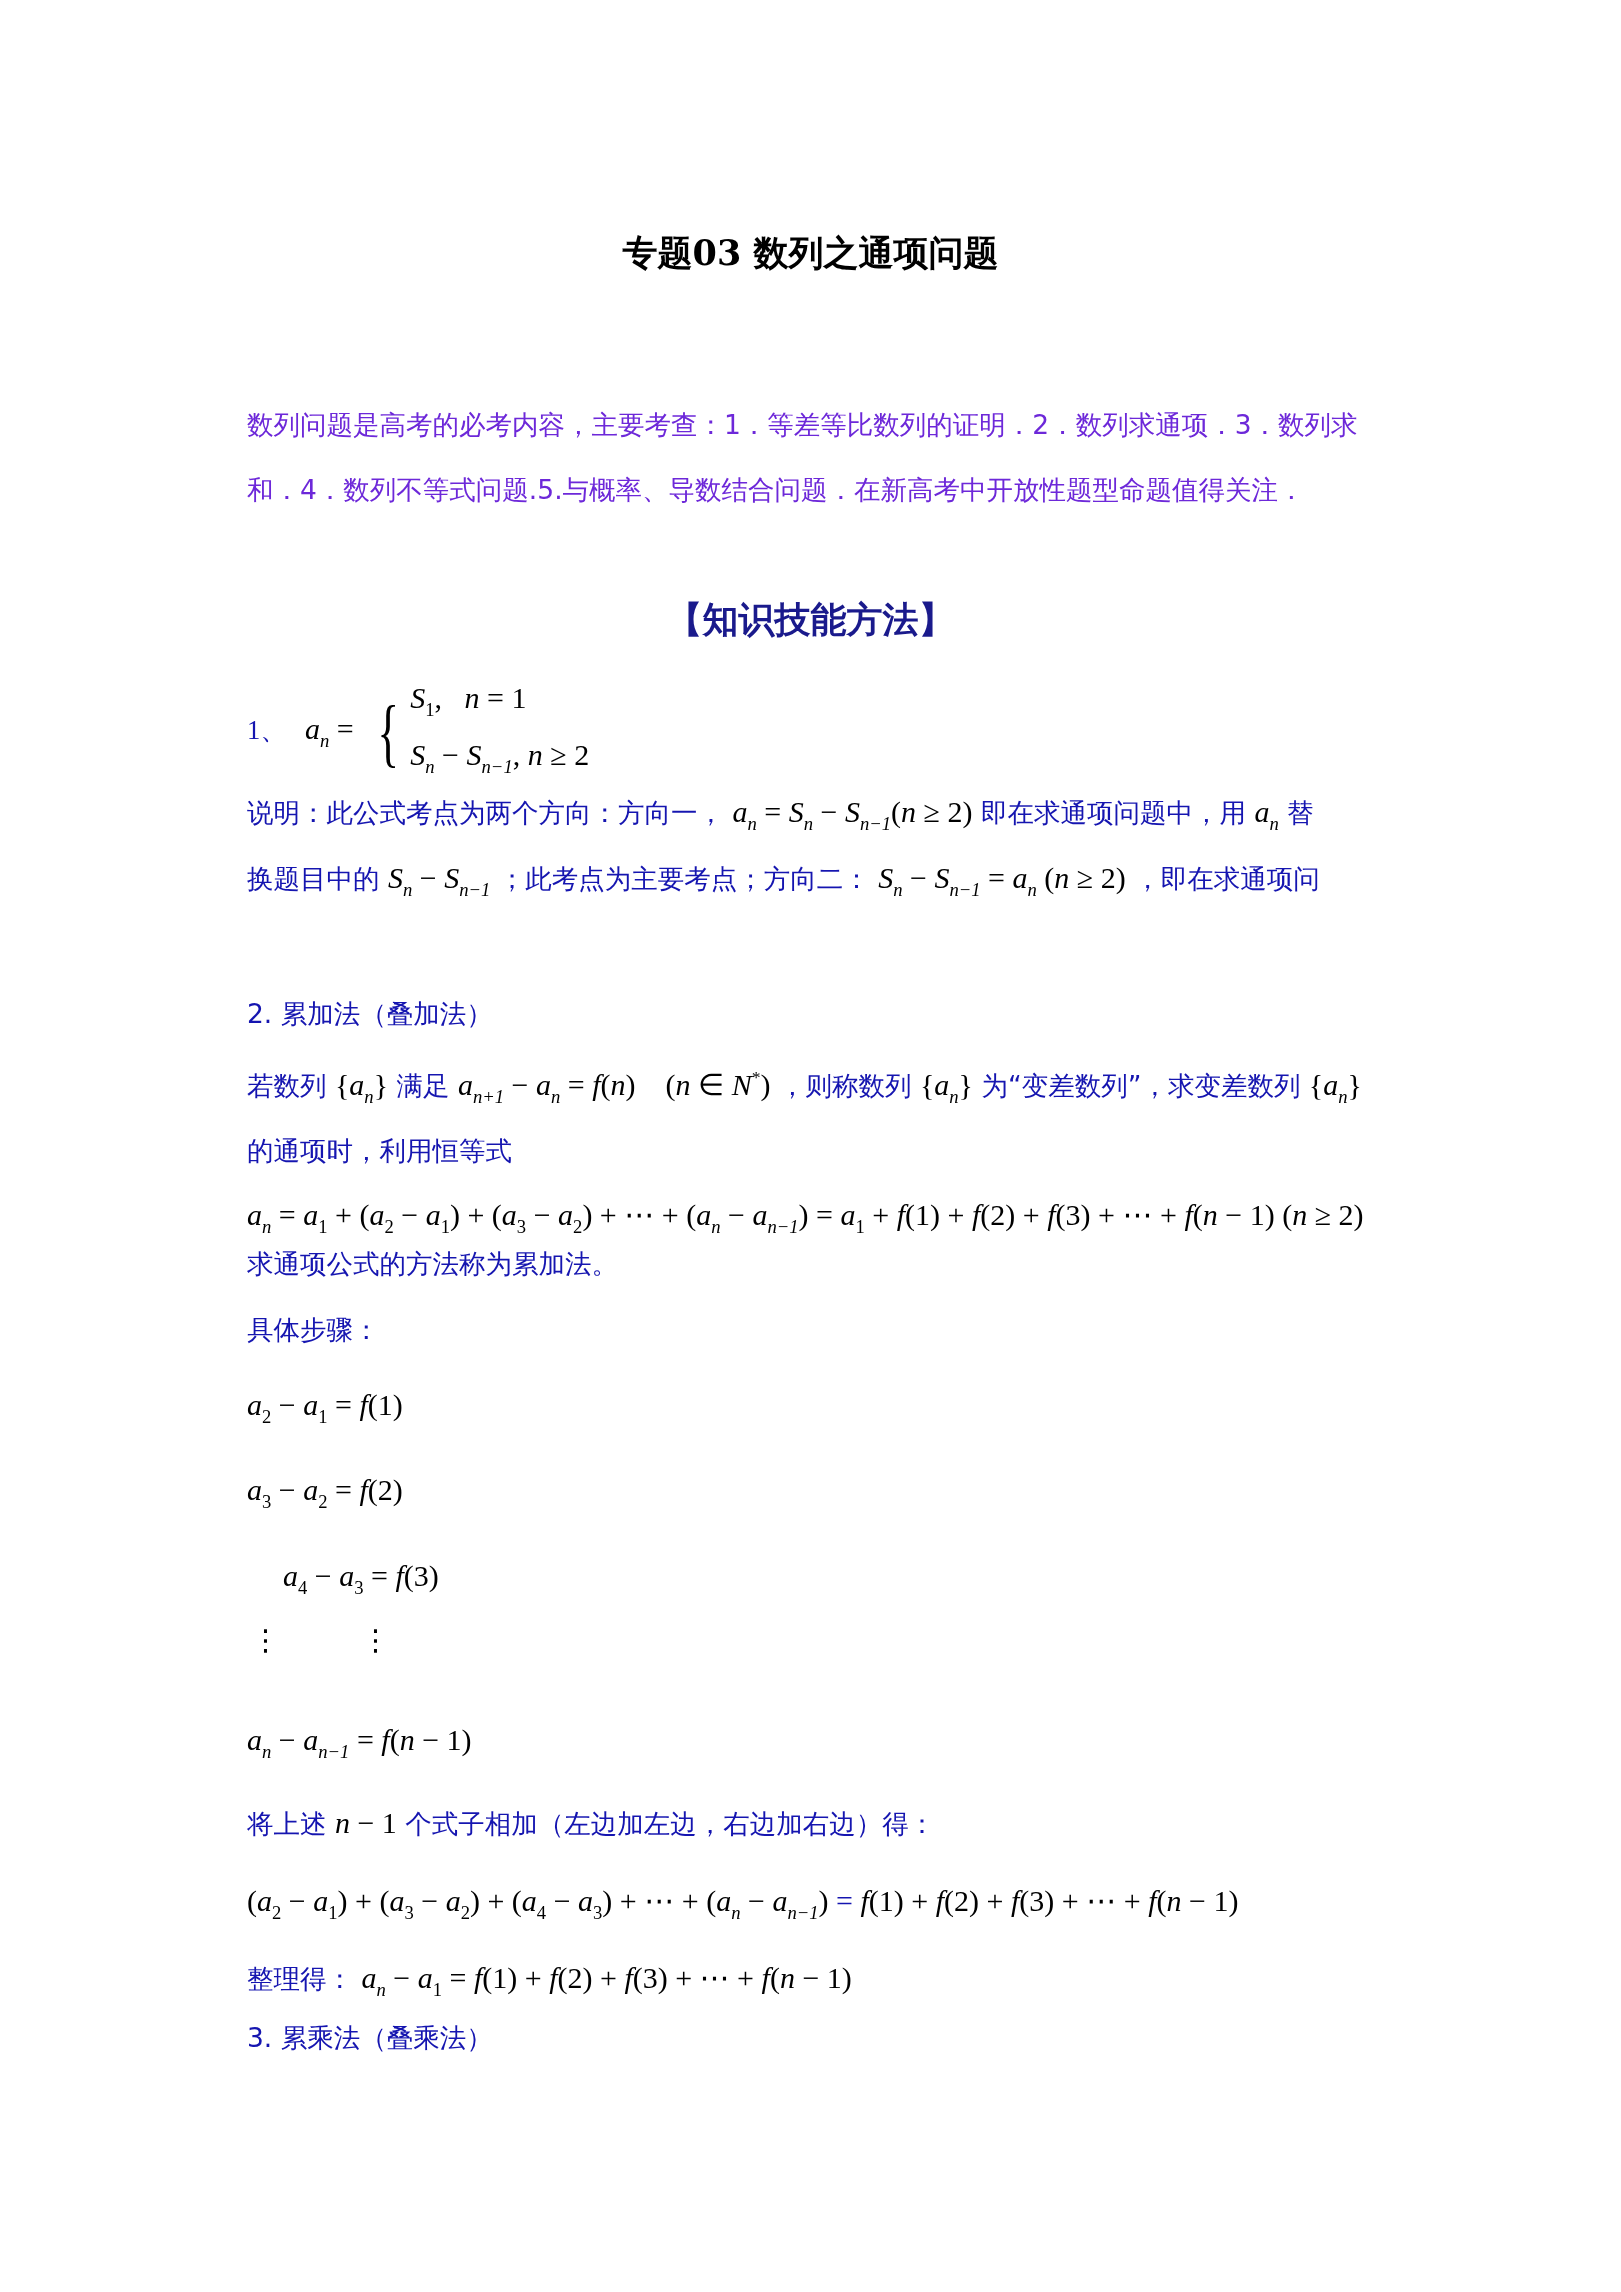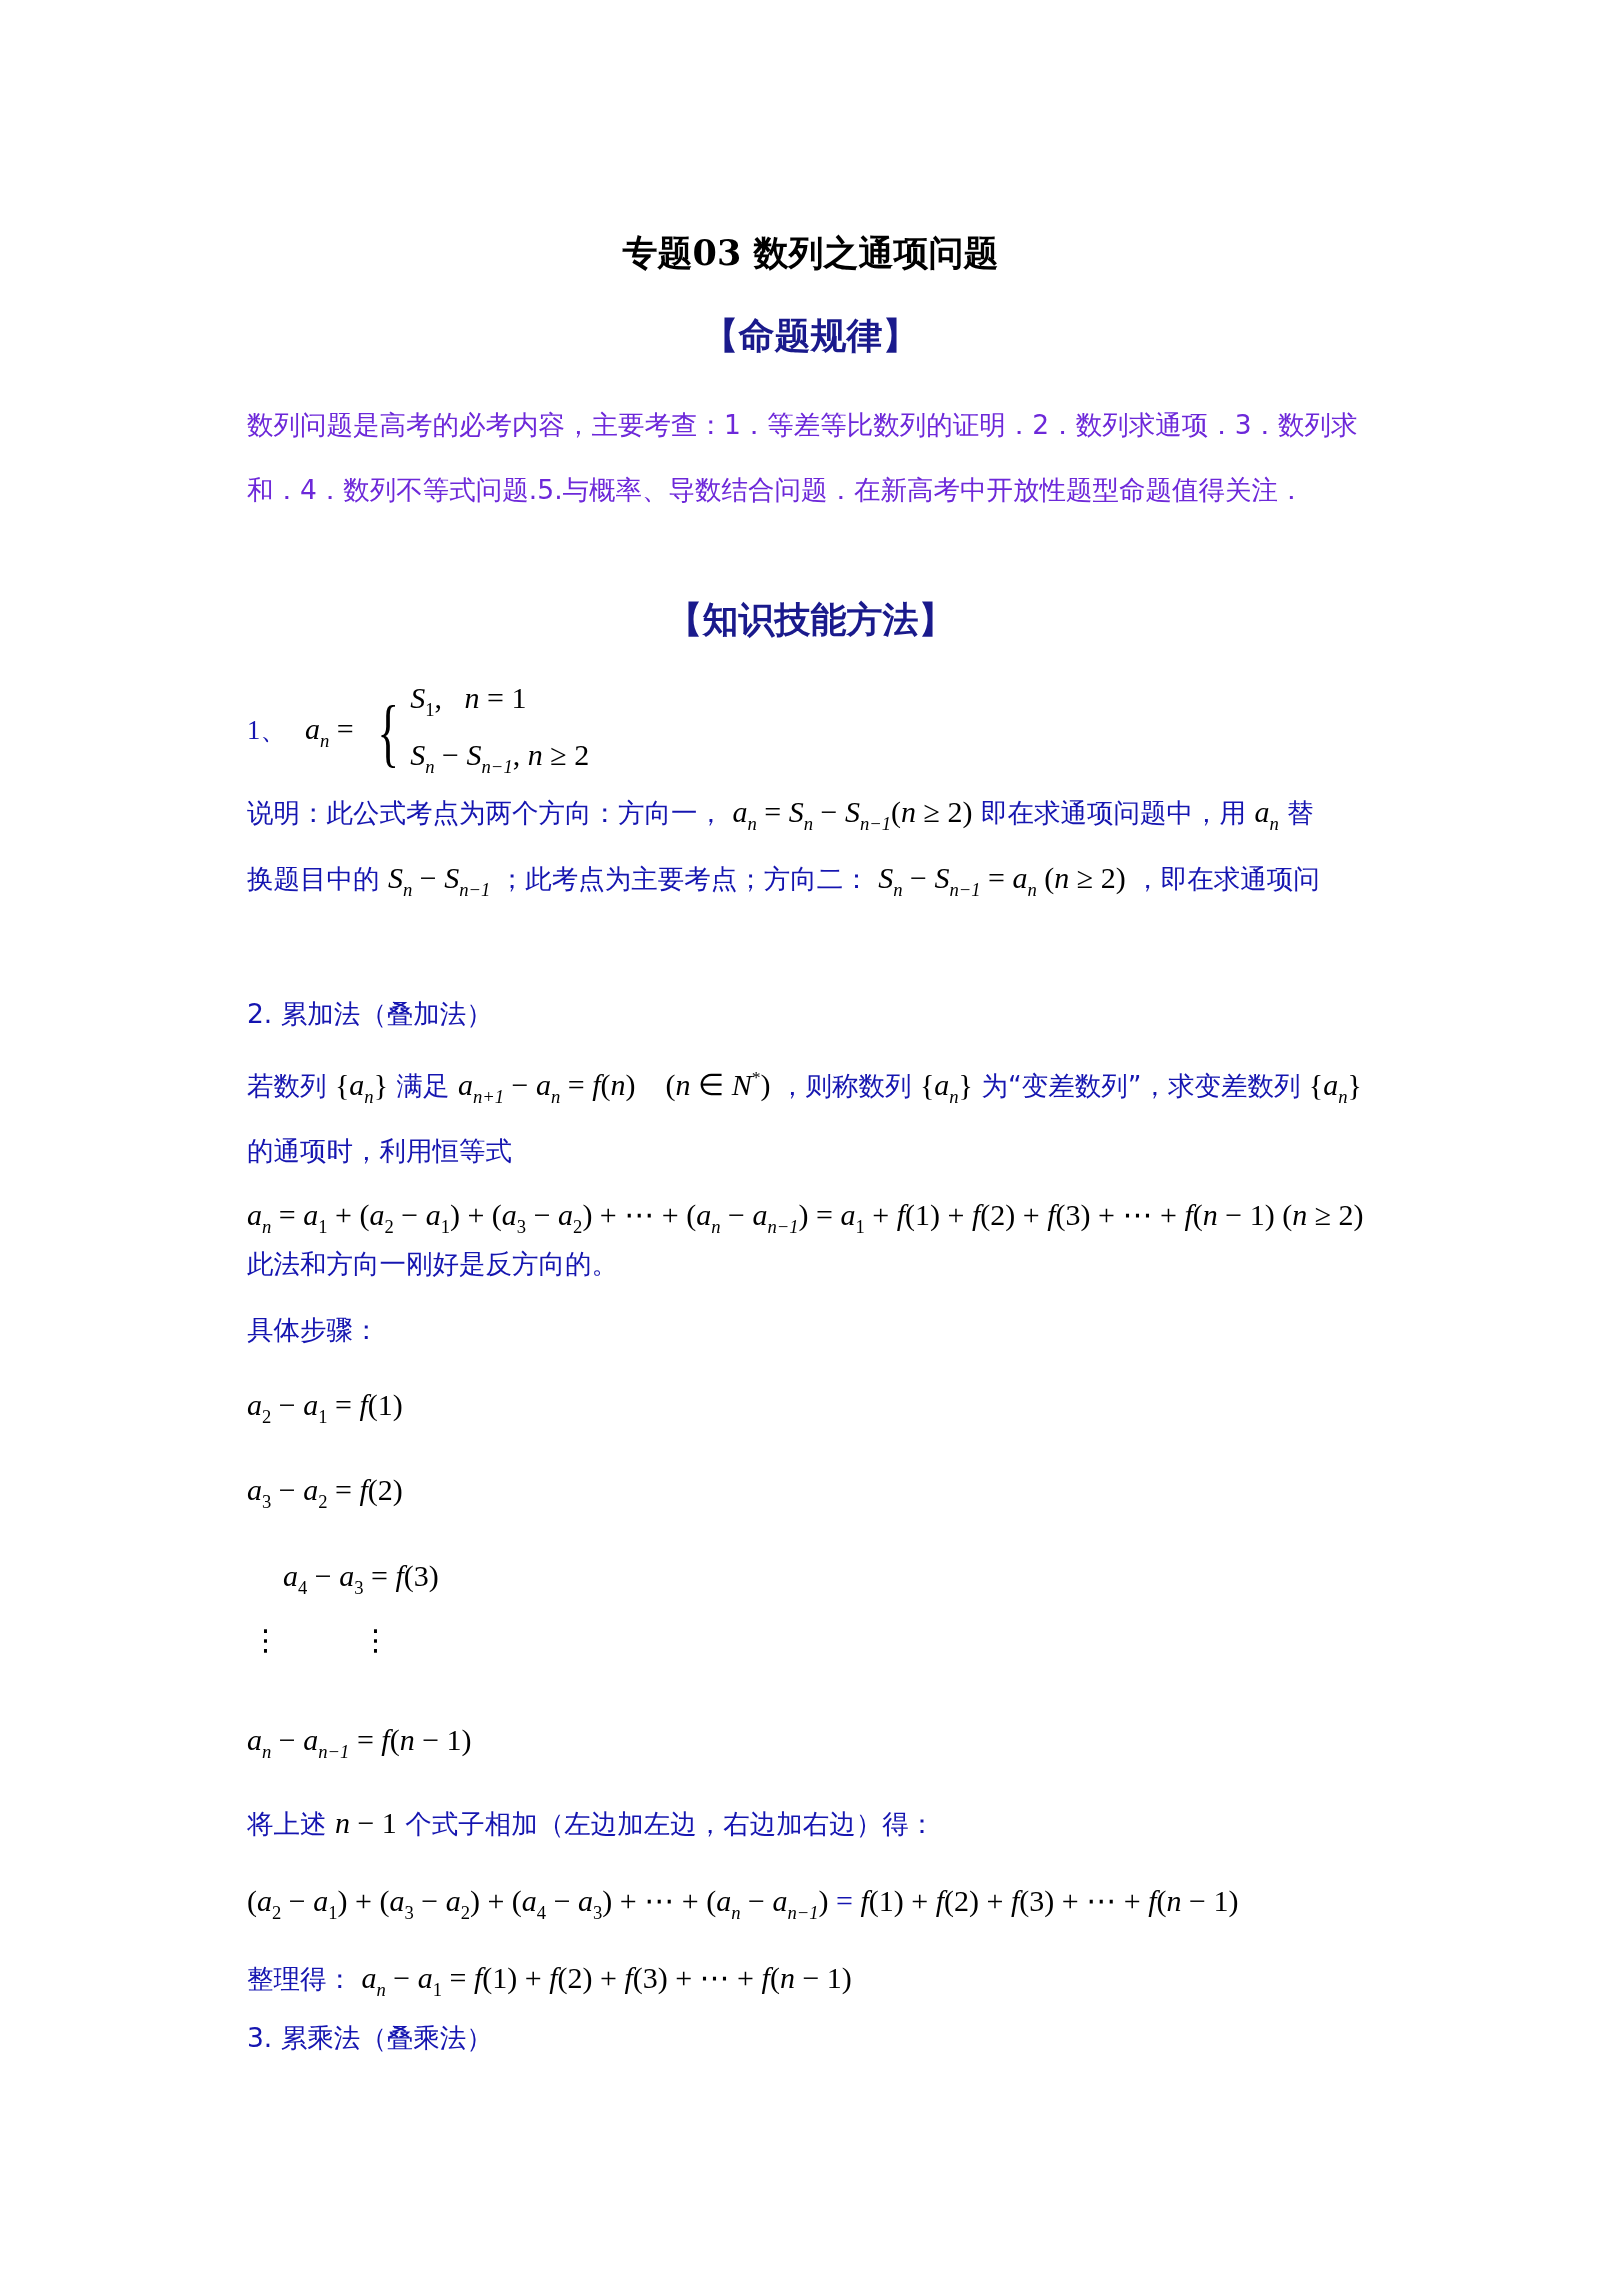--- a/index.html
+++ b/index.html
@@ -22,21 +22,20 @@
   .cases { display: inline-flex; flex-direction: column; line-height: 45px; }
   .dots { font-family: "Liberation Serif", serif; font-size: 29px; color: #000; }
 </style>
 </head>
 <body>
 
 <div class="page">
 
   <div class="title">专题03  数列之通项问题</div>
 
-  <div class="sec-head" style="top:296px;">【命题规律】</div>
 
   <div class="para" style="top:376px; line-height:65px;">数列问题是高考的必考内容，主要考查：1．等差等比数列的证明．2．数列求通项．3．数列求和．4．数列不等式问题.5.与概率、导数结合问题．在新高考中开放性题型命题值得关注．</div>
 
   <div class="sec-head" style="top:580px;">【知识技能方法】</div>
 
   <div class="line" style="top:659px;">
     <span style="font-family:'Liberation Serif',serif;">1、</span>
     <span class="math" style="margin-left:9.8px;"><i>a</i><sub>n</sub> =</span>
     <span class="piecewise">
       <span class="brace">{</span>
@@ -72,21 +71,21 @@
     <span>，则称数列</span>
     <span class="math">{<i>a</i><sub>n</sub>}</span>
     <span>为“变差数列”，求变差数列</span>
     <span class="math">{<i>a</i><sub>n</sub>}</span>
   </div>
   <div class="line" style="top:1117px;">的通项时，利用恒等式</div>
 
   <div class="line" style="top:1181px;">
     <span class="math"><i>a</i><sub>n</sub> = <i>a</i><sub style="font-style:normal">1</sub> + (<i>a</i><sub style="font-style:normal">2</sub> − <i>a</i><sub style="font-style:normal">1</sub>) + (<i>a</i><sub style="font-style:normal">3</sub> − <i>a</i><sub style="font-style:normal">2</sub>) + ⋯ + (<i>a</i><sub>n</sub> − <i>a</i><sub>n−1</sub>) = <i>a</i><sub style="font-style:normal">1</sub> + <i>f</i>(1) + <i>f</i>(2) + <i>f</i>(3) + ⋯ + <i>f</i>(<i>n</i> − 1) (<i>n</i> ≥ 2)</span>
   </div>
-  <div class="line" style="top:1230px;">此法和方向一刚好是反方向的。</div>
+  <div class="line" style="top:1230px;">求通项公式的方法称为累加法。</div>
 
   <div class="line" style="top:1296px;">具体步骤：</div>
 
   <div class="line math" style="top:1372px;"><i>a</i><sub style="font-style:normal">2</sub> − <i>a</i><sub style="font-style:normal">1</sub> = <i>f</i>(1)</div>
   <div class="line math" style="top:1457px;"><i>a</i><sub style="font-style:normal">3</sub> − <i>a</i><sub style="font-style:normal">2</sub> = <i>f</i>(2)</div>
   <div class="line math" style="top:1543px;margin-left:36px;"><i>a</i><sub style="font-style:normal">4</sub> − <i>a</i><sub style="font-style:normal">3</sub> = <i>f</i>(3)</div>
   <div class="line dots" style="top:1619px; left:251px; line-height:11.8px;">⋮</div>
   <div class="line dots" style="top:1619px; left:361px; line-height:11.8px;">⋮</div>
   <div class="line math" style="top:1707px;"><i>a</i><sub>n</sub> − <i>a</i><sub>n−1</sub> = <i>f</i>(<i>n</i> − 1)</div>
 

